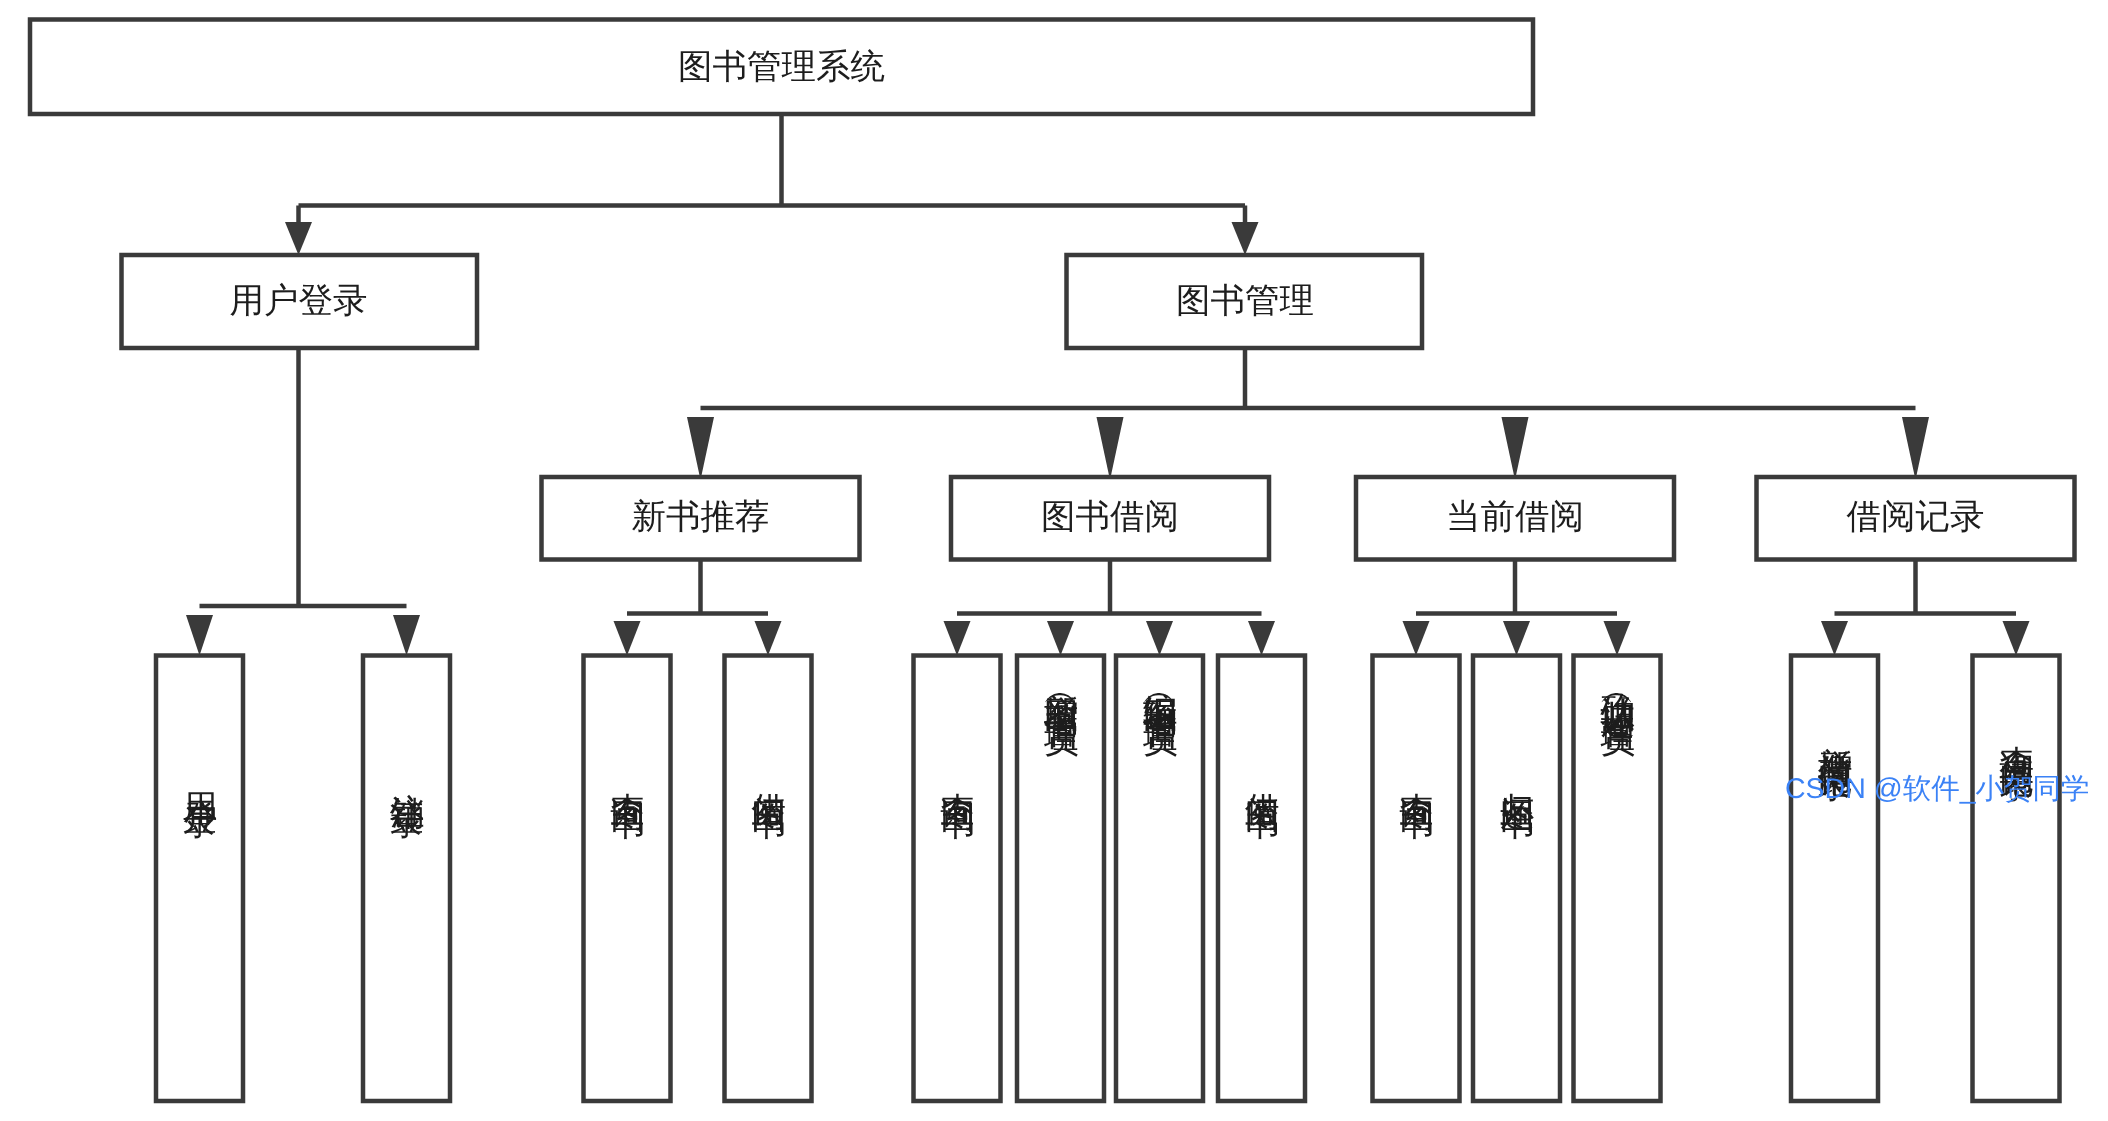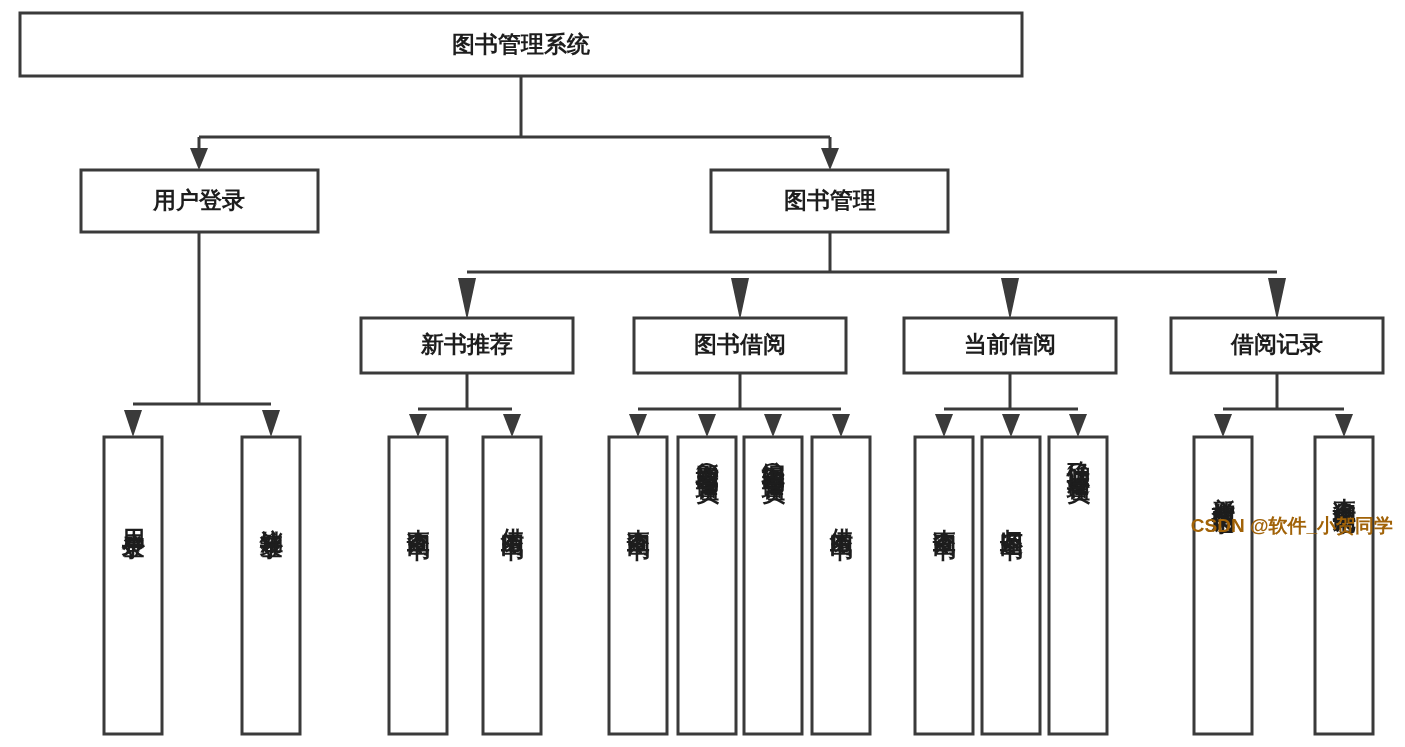--- a/index.html
+++ b/index.html
@@ -10,21 +10,20 @@
   body {
     width: 1405px;
     height: 747px;
     font-family: "Liberation Sans", "DejaVu Sans", sans-serif;
     overflow: hidden;
   }
   #diagram-root {
     position: relative;
     width: 1405px;
     height: 545px;
-    font-weight: bold;
   }
   svg#flow-svg {
     position: absolute;
     top: 0;
     left: 0;
     width: 1405px;
     height: 747px;
     display: block;
   }
   .node-rect {
@@ -61,21 +60,21 @@
     text-align: start;
     white-space: nowrap;
     pointer-events: none;
   }
   .watermark {
     position: absolute;
     right: 12px;
     bottom: 6px;
     font-family: "Liberation Sans", "DejaVu Sans", sans-serif;
     font-size: 19px;
-    color: #a16207;
+    color: #3b82f6;
     white-space: nowrap;
     pointer-events: none;
     margin-left: 15px;
   }
 </style>
 </head>
 <body>
 
 <div id="diagram-root">
 

